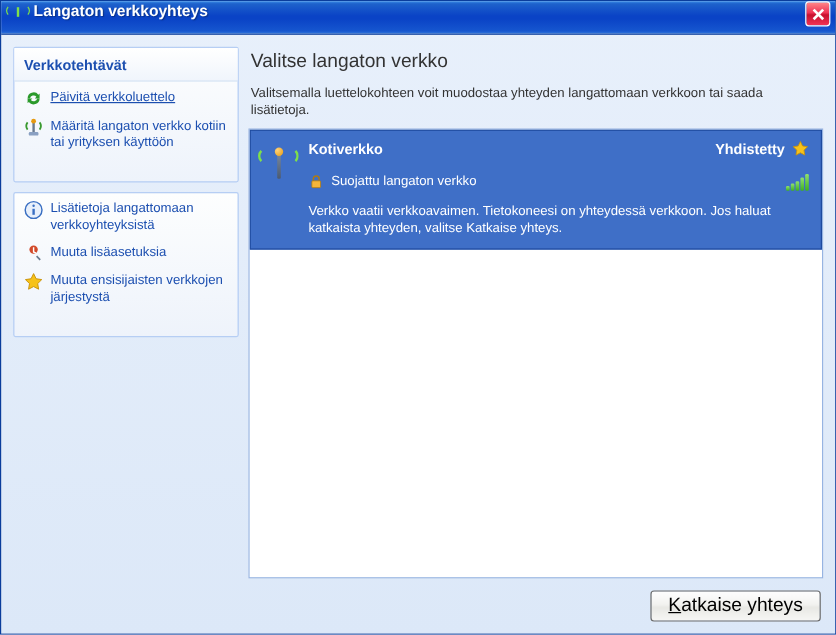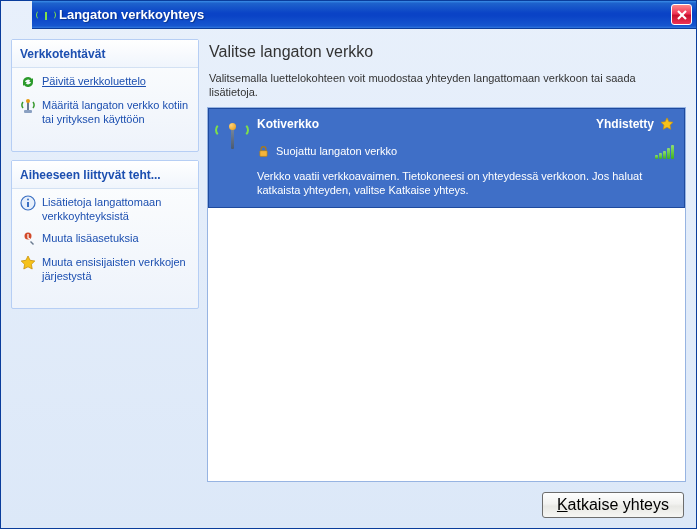--- a/index.html
+++ b/index.html
@@ -18,26 +18,24 @@
     border: 1px solid #0a3d9c;
     background: linear-gradient(to bottom, #e8f0fb 0%, #dce8f8 100%);
     display: flex;
     flex-direction: column;
   }
   .titlebar {
     height: 28px;
     background: linear-gradient(to bottom, #3a8de8 0%, #1e62cc 8%, #0a43c6 45%, #0a43c6 55%, #1656cf 92%, #3076dc 100%);
     border-bottom: 1px solid #0a3d9c;
     display: flex;
-    align-items: center;
     padding: 0 4px 0 6px;
     color: #fff;
     font-size: 13px;
     font-weight: bold;
-    margin-left: 31px;
   }
   .titlebar .tb-icon {
     width: 16px;
     height: 16px;
     margin-right: 5px;
     position: relative;
   }
   .titlebar .tb-icon .arc1,
   .titlebar .tb-icon .arc2 {
     position: absolute;
@@ -272,21 +270,20 @@
               <circle cx="8" cy="3" r="2" fill="#e69a10"></circle>
               <path d="M3 4a5 5 0 0 0 0 6M13 4a5 5 0 0 1 0 6" stroke="#3a9a30" stroke-width="1.5" fill="none"></path>
               <rect x="4" y="12" width="8" height="3" rx="1" fill="#8aa0c2"></rect>
             </svg>
           </span>
           <span class="link">Määritä langaton verkko kotiin tai yrityksen käyttöön</span>
         </div>
       </div>
 
       <div class="panel">
-        <div class="panel-header">Aiheeseen liittyvät teht...</div>
 
         <div class="panel-item">
           <span class="icon-slot">
             <svg class="ic" viewBox="0 0 16 16">
               <circle cx="8" cy="8" r="7" fill="#e8f0fb" stroke="#3a6fc2" stroke-width="1.2"></circle>
               <rect x="7" y="7" width="2" height="5" fill="#3a6fc2"></rect>
               <rect x="7" y="3.5" width="2" height="2" rx="1" fill="#3a6fc2"></rect>
             </svg>
           </span>
           <span class="link">Lisätietoja langattomaan verkkoyhteyksistä</span>

